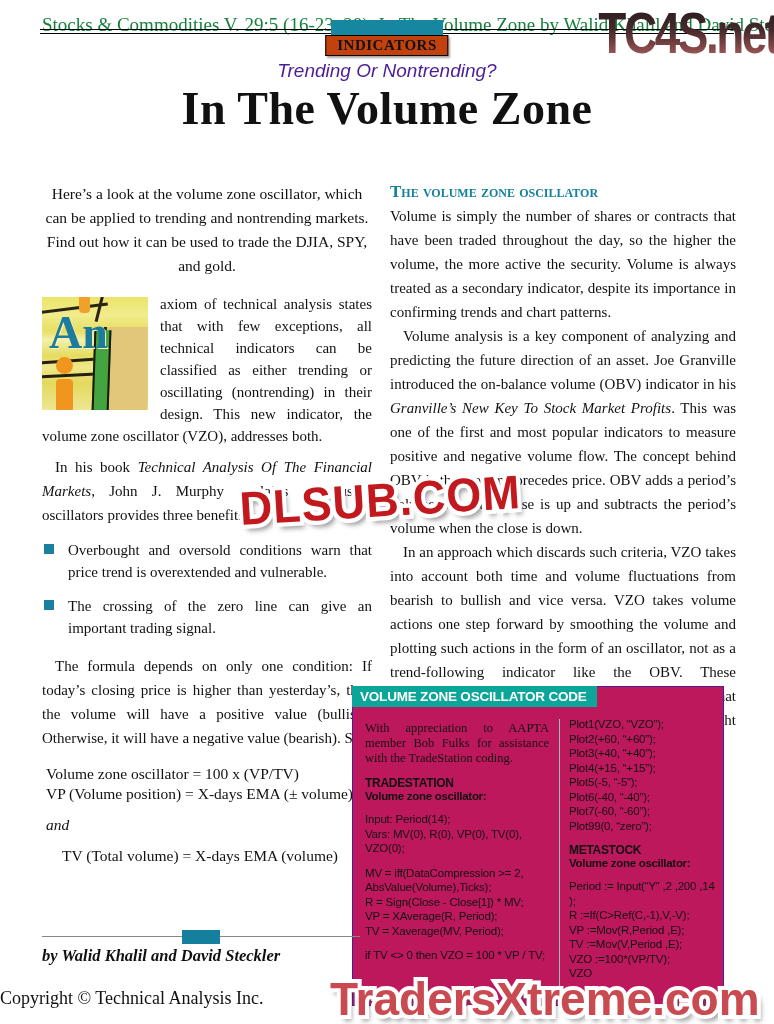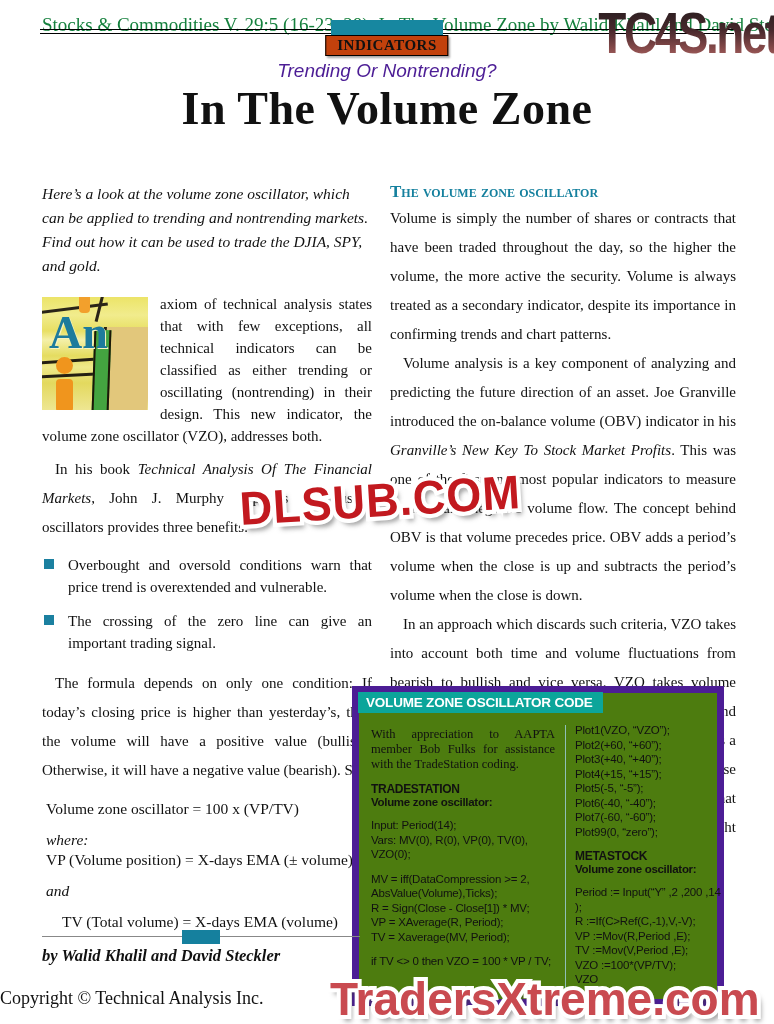--- a/index.html
+++ b/index.html
@@ -19,23 +19,23 @@
   .kicker{position:absolute;left:0;top:60px;width:100%;text-align:center;
           font-family:"Liberation Sans", sans-serif;font-style:italic;
           font-size:19px;color:#4c1d95;}
   .page-title{position:absolute;left:0;top:82px;width:100%;text-align:center;
           font-size:46px;font-weight:bold;letter-spacing:.5px;}
 
   
   .col-left{position:absolute;left:42px;top:182px;width:330px;}
   .col-right{position:absolute;left:390px;top:182px;width:346px;}
   p{margin:0;}
-  .body-txt{font-size:15px;line-height:29px;text-align:justify;}
+  .body-txt{font-size:15px;line-height:24px;text-align:justify;}
   .indent{text-indent:13px;}
-  .intro{font-style:italic;font-size:15.5px;line-height:24px;margin-bottom:15px;text-align:left;}
+  .intro{font-size:15.5px;line-height:24px;margin-bottom:15px;text-align:center;}
 
   
   .dropcap{float:left;width:106px;height:113px;margin:4px 12px 2px 0;position:relative;overflow:hidden;
      background:linear-gradient(180deg,#ece468 0%,#f1ec8d 16%,#e8df63 30%,#f4f0a8 38%,#e5dc60 52%,#efe98b 62%,#e3d95e 76%,#eee692 100%);}
   .dropcap div{position:absolute;}
   .dc-line1{left:-6px;top:10px;width:72px;height:3px;background:#2a2417;transform:rotate(-7deg);}
   .dc-line2{left:56px;top:-3px;width:3px;height:28px;background:#2a2417;transform:rotate(14deg);}
   .dc-orange-bar{left:37px;top:-3px;width:11px;height:19px;background:#f2a02c;border-radius:4px;}
   .dc-mid1{left:-4px;top:62px;width:74px;height:3px;background:#241f12;transform:rotate(-4deg);}
   .dc-mid2{left:-4px;top:77px;width:58px;height:3px;background:#241f12;transform:rotate(-3deg);}
@@ -64,21 +64,21 @@
 
   
   .byline-rule{position:absolute;left:42px;top:936px;width:318px;border-top:1px solid #888;}
   .byline-rule .teal-block{position:absolute;left:50%;top:-7px;transform:translateX(-50%);
        width:38px;height:14px;background:#15809E;}
   .byline{position:absolute;left:42px;top:946px;width:318px;text-align:left;
           font-weight:bold;font-style:italic;font-size:16.5px;}
 
   
   .codebox{position:absolute;left:352px;top:686px;width:372px;height:320px;
-           background:#4d7c0f;border:7px solid #4c1d95;box-sizing:border-box;}
+           background:#be185d;border:1px solid #4c1d95;box-sizing:border-box;}
   .cb-header{position:absolute;left:-1px;top:-1px;background:#0CA59A;color:#fff;
              font-family:"Liberation Sans", sans-serif;font-weight:bold;font-size:13.5px;
              padding:3px 10px 3px 8px;letter-spacing:-0.2px;white-space:nowrap;}
   .cb-divider{position:absolute;left:206px;top:32px;bottom:10px;width:1px;background:#8fbfb8;}
   .cb-left{position:absolute;left:12px;top:34px;width:184px;}
   .cb-right{position:absolute;left:216px;top:30px;width:148px;}
   .cb-credit{font-size:12.5px;line-height:15px;text-align:justify;}
   .cb-label{font-family:"Liberation Sans", sans-serif;font-weight:bold;font-size:12px;
             letter-spacing:-0.3px;margin-top:10px;}
   .cb-sub{font-family:"Liberation Sans", sans-serif;font-weight:bold;font-size:11.5px;letter-spacing:-0.3px;}
@@ -142,21 +142,20 @@
         <span>Overbought and oversold conditions warn that price trend is overextended and vulnerable.</span>
       </div>
       <div class="benefit">
         <span class="bsq"></span>
         <span>The crossing of the zero line can give an important trading signal.</span>
       </div>
     </div>
 
     <p class="body-txt formula-para indent">The formula depends on only one condition: If today’s closing price is higher than yesterday’s, then the volume will have a positive value (bullish). Otherwise, it will have a negative value (bearish). So:</p>
     <p class="eq">Volume zone oscillator = 100 x (VP/TV)</p>
-    <p class="wlbl">where:</p>
     <p class="fline">VP (Volume position) = X-days EMA (± volume)</p>
     <p class="wlbl">and</p>
     <p class="fline2">TV (Total volume) = X-days EMA (volume)</p>
   </div>
 
   <div class="col-right">
     <div class="sec-head">The volume zone oscillator</div>
     <p class="body-txt">Volume is simply the number of shares or contracts that have been traded throughout the day, so the higher the volume, the more active the security. Volume is always treated as a secondary indicator, despite its importance in confirming trends and chart patterns.</p>
     <p class="body-txt indent"><span>Volume analysis is a key component of analyzing and predicting the future direction of an asset. Joe Granville introduced the on-balance volume (OBV) indicator in his </span><i>Granville’s New Key To Stock Market Profits</i><span>. This was one of the first and most popular indicators to measure positive and negative volume flow. The concept behind OBV is that volume precedes price. OBV adds a period’s volume when the close is up and subtracts the period’s volume when the close is down.</span></p>
     <p class="body-txt indent">In an approach which discards such criteria, VZO takes into account both time and volume fluctuations from bearish to bullish and vice versa. VZO takes volume actions one step forward by smoothing the volume and plotting such actions in the form of an oscillator, not as a trend-following indicator like the OBV. These modifications take the form of a leading indicator that provides buy/sell signals based on oversold/overbought behavior.</p>

